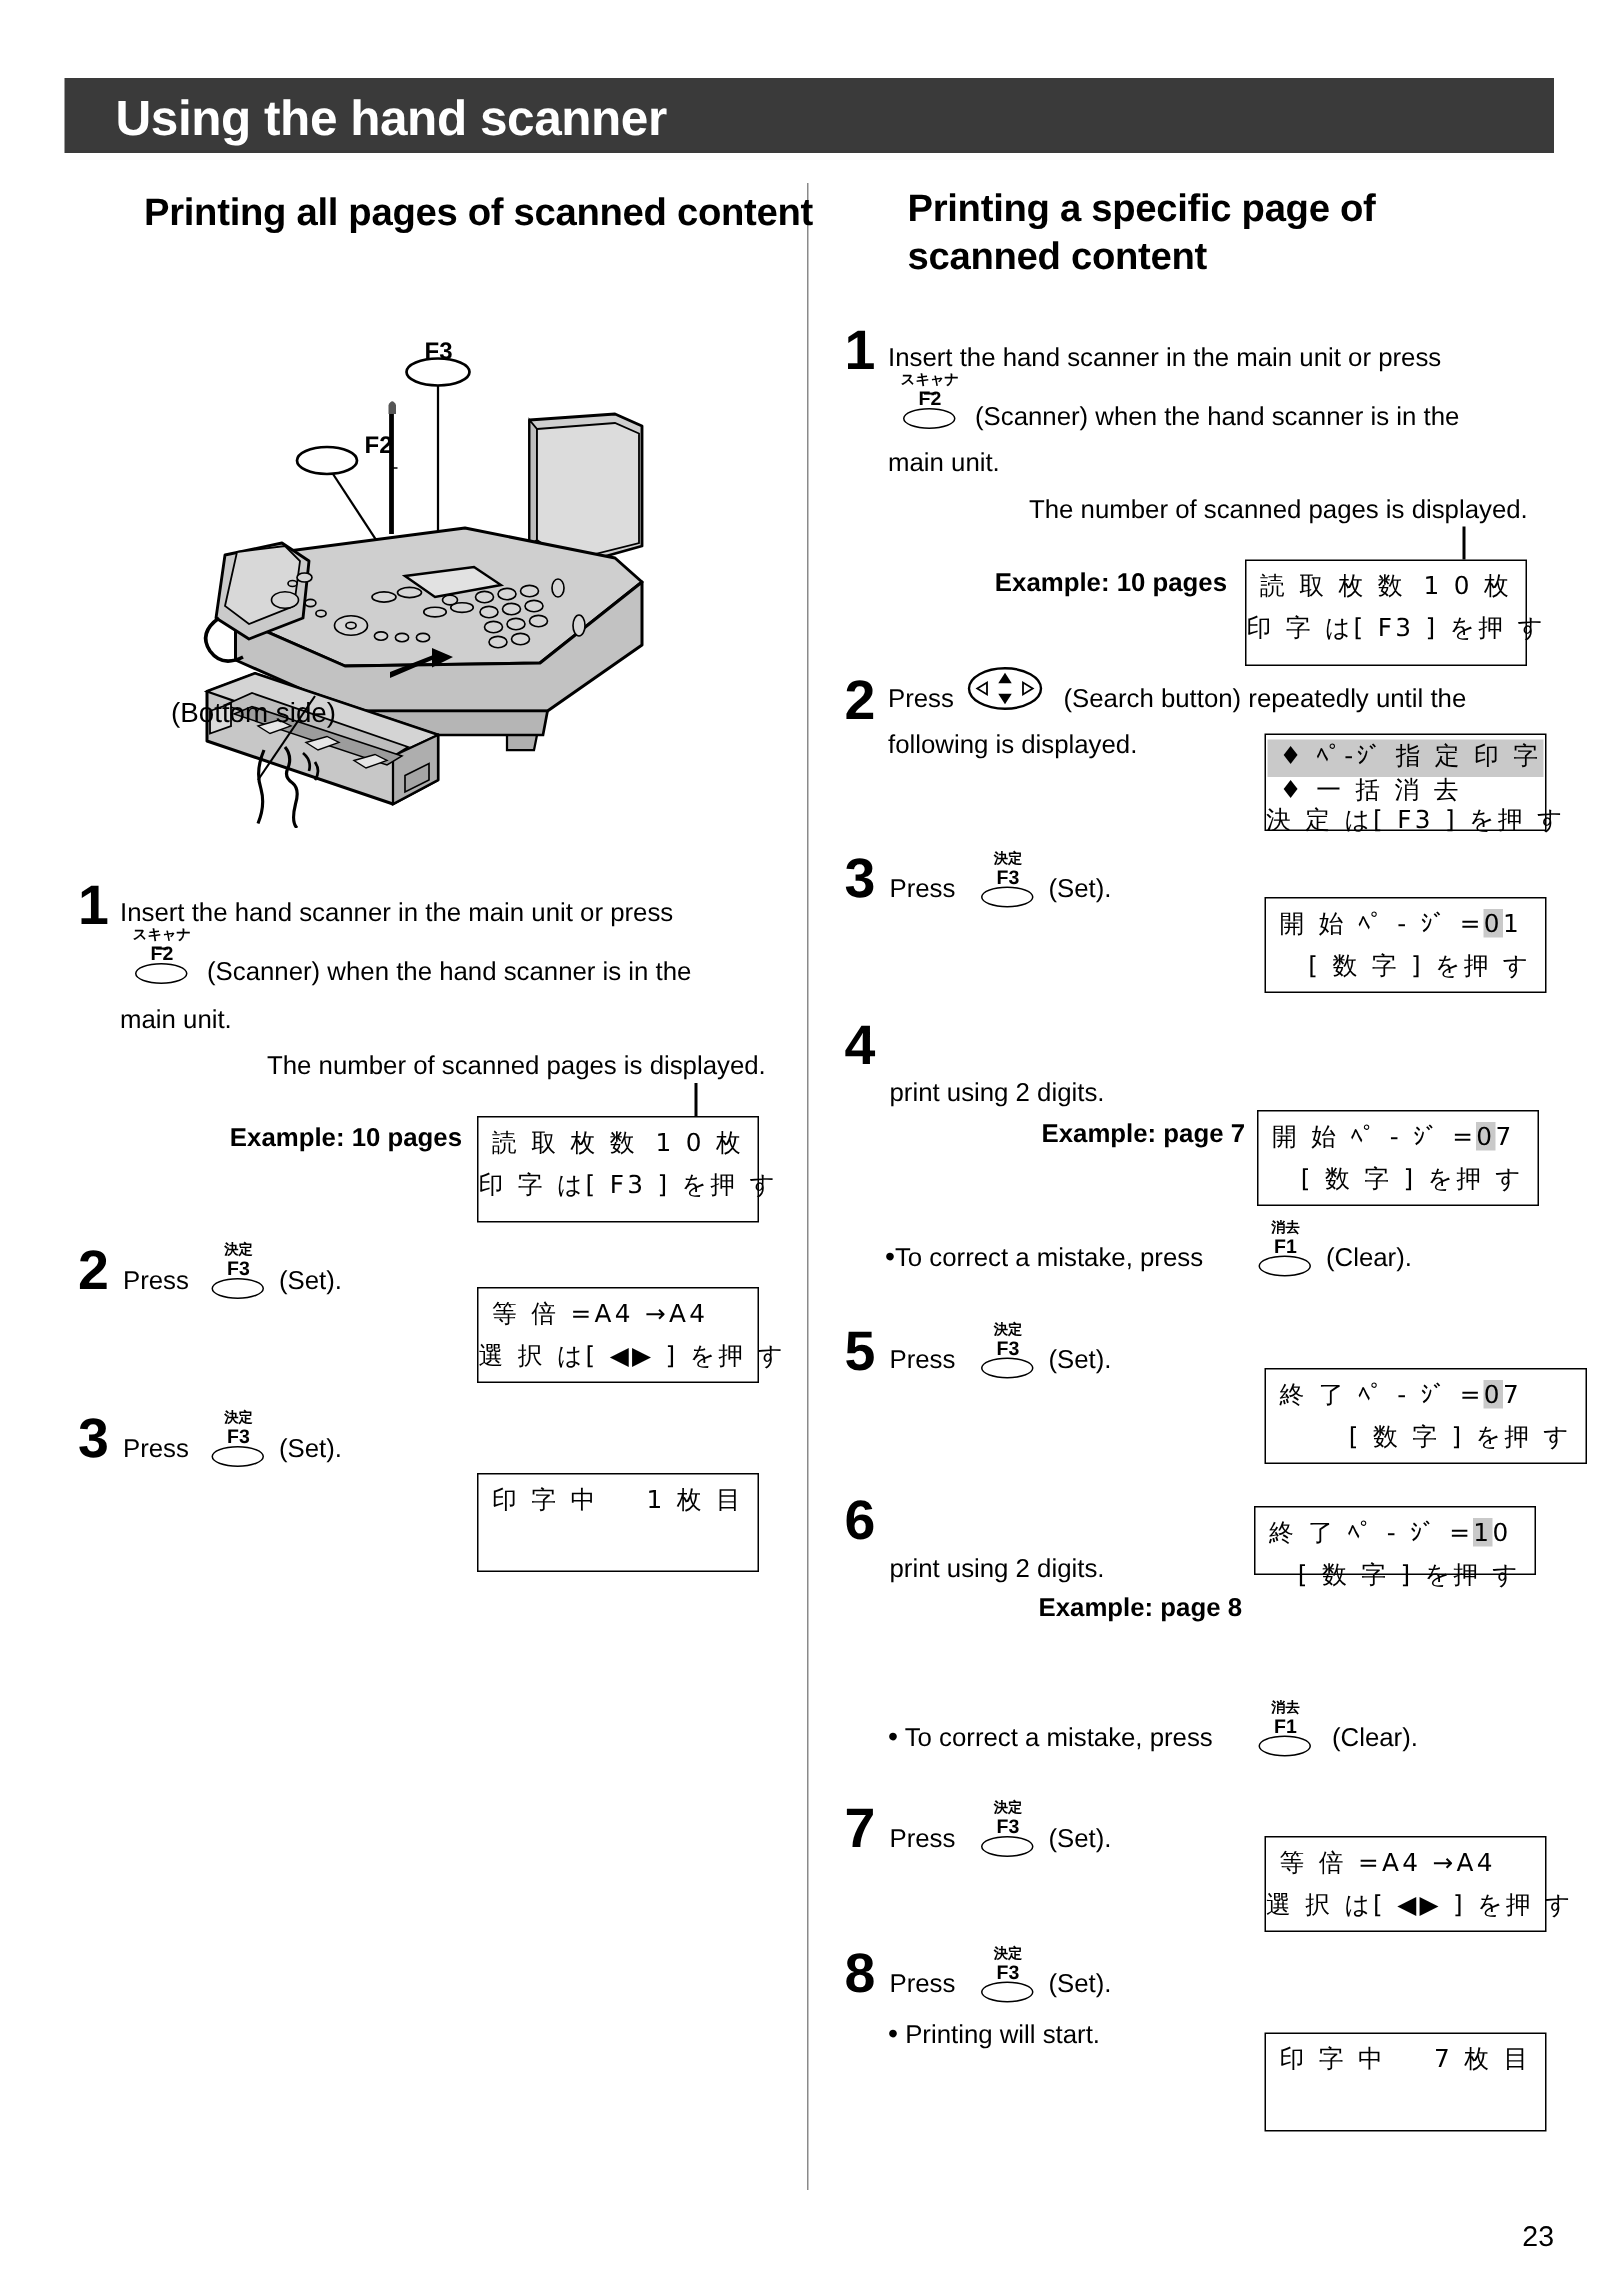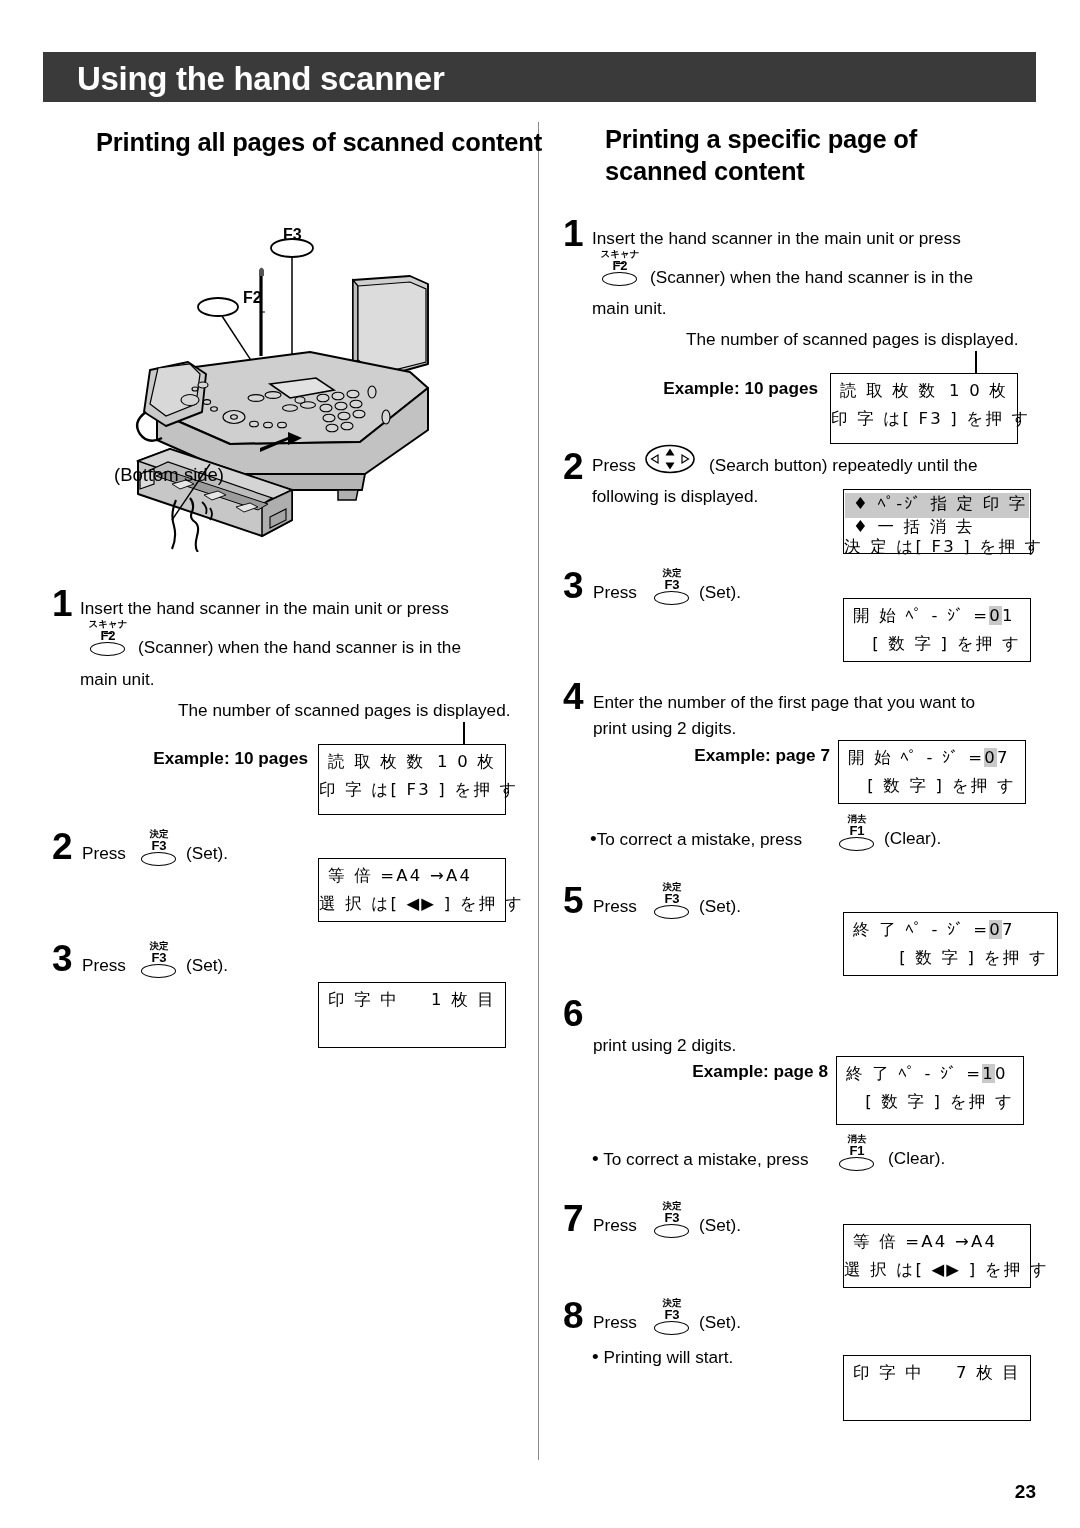--- a/index.html
+++ b/index.html
@@ -89,21 +89,21 @@
 
   
   .leader{position:absolute;width:1.6px;background:#000;}
 
   
   .exm{position:absolute;font-size:17.2px;font-weight:bold;text-align:right;}
 
   
   .bul{position:absolute;font-size:17.2px;line-height:25px;}
 
-  .pageno{position:absolute;right:44px;top:1481px;font-size:19px;font-weight:bold;}
+  .pageno{position:absolute;right:44px;top:1481px;font-size:19px;font-weight:normal;}
 
   .fig{position:absolute;}
 </style>
 </head>
 <body>
 
 <div class="page">
 
   <div class="hdr-bar"></div>
   <div class="hdr-title">Using the hand scanner</div>
@@ -298,21 +298,20 @@
   </span>
   <div class="txt" style="left:699px;top:580px;">(Set).</div>
   <div class="lcd" style="left:843px;top:598px;width:188px;height:64px;">
     <div class="ln l1 pl jp">
       <span>開 始 ﾍﾟ - ｼﾞ =</span><span class="hl">0</span><span>1</span>
     </div>
     <div class="ln l2 pr jp">[ 数 字 ] を押 す</div>
   </div>
 
   <div class="step-num" style="left:563px;top:678px;">4</div>
-  <div class="txt" style="left:593px;top:690px;">Enter the number of the first page that you want to</div>
   <div class="txt" style="left:593px;top:716px;">print using 2 digits.</div>
   <div class="exm" style="left:640px;top:745px;width:190px;">Example: page 7</div>
   <div class="lcd" style="left:838px;top:740px;width:188px;height:64px;">
     <div class="ln l1 pl jp">
       <span>開 始 ﾍﾟ - ｼﾞ =</span><span class="hl">0</span><span>7</span>
     </div>
     <div class="ln l2 pr jp">[ 数 字 ] を押 す</div>
   </div>
   <div class="bul" style="left:590px;top:826px;">
     <span style="font-size:19px;">•</span><span>To correct a mistake, press</span>
@@ -335,21 +334,21 @@
   <div class="lcd" style="left:843px;top:912px;width:215px;height:64px;">
     <div class="ln l1 pl jp">
       <span>終 了 ﾍﾟ - ｼﾞ =</span><span class="hl">0</span><span>7</span>
     </div>
     <div class="ln l2 pr jp">[ 数 字 ] を押 す</div>
   </div>
 
   <div class="step-num" style="left:563px;top:995px;">6</div>
   <div class="txt" style="left:593px;top:1033px;">print using 2 digits.</div>
   <div class="exm" style="left:630px;top:1061px;width:198px;">Example: page 8</div>
-  <div class="lcd" style="left:836px;top:1056px;width:188px;height:69px;">
+  <div class="lcd" style="left:836px;top:1004px;width:188px;height:46px;">
     <div class="ln l1 pl jp">
       <span>終 了 ﾍﾟ - ｼﾞ =</span><span class="hl">1</span><span>0</span>
     </div>
     <div class="ln l2 pr jp">[ 数 字 ] を押 す</div>
   </div>
   <div class="bul" style="left:592px;top:1146px;">
     <span style="font-size:19px;">•</span> <span>To correct a mistake, press</span>
   </div>
   <span class="fkey" style="position:absolute;left:833px;top:1147px;">
     <span class="cap">消去</span>

